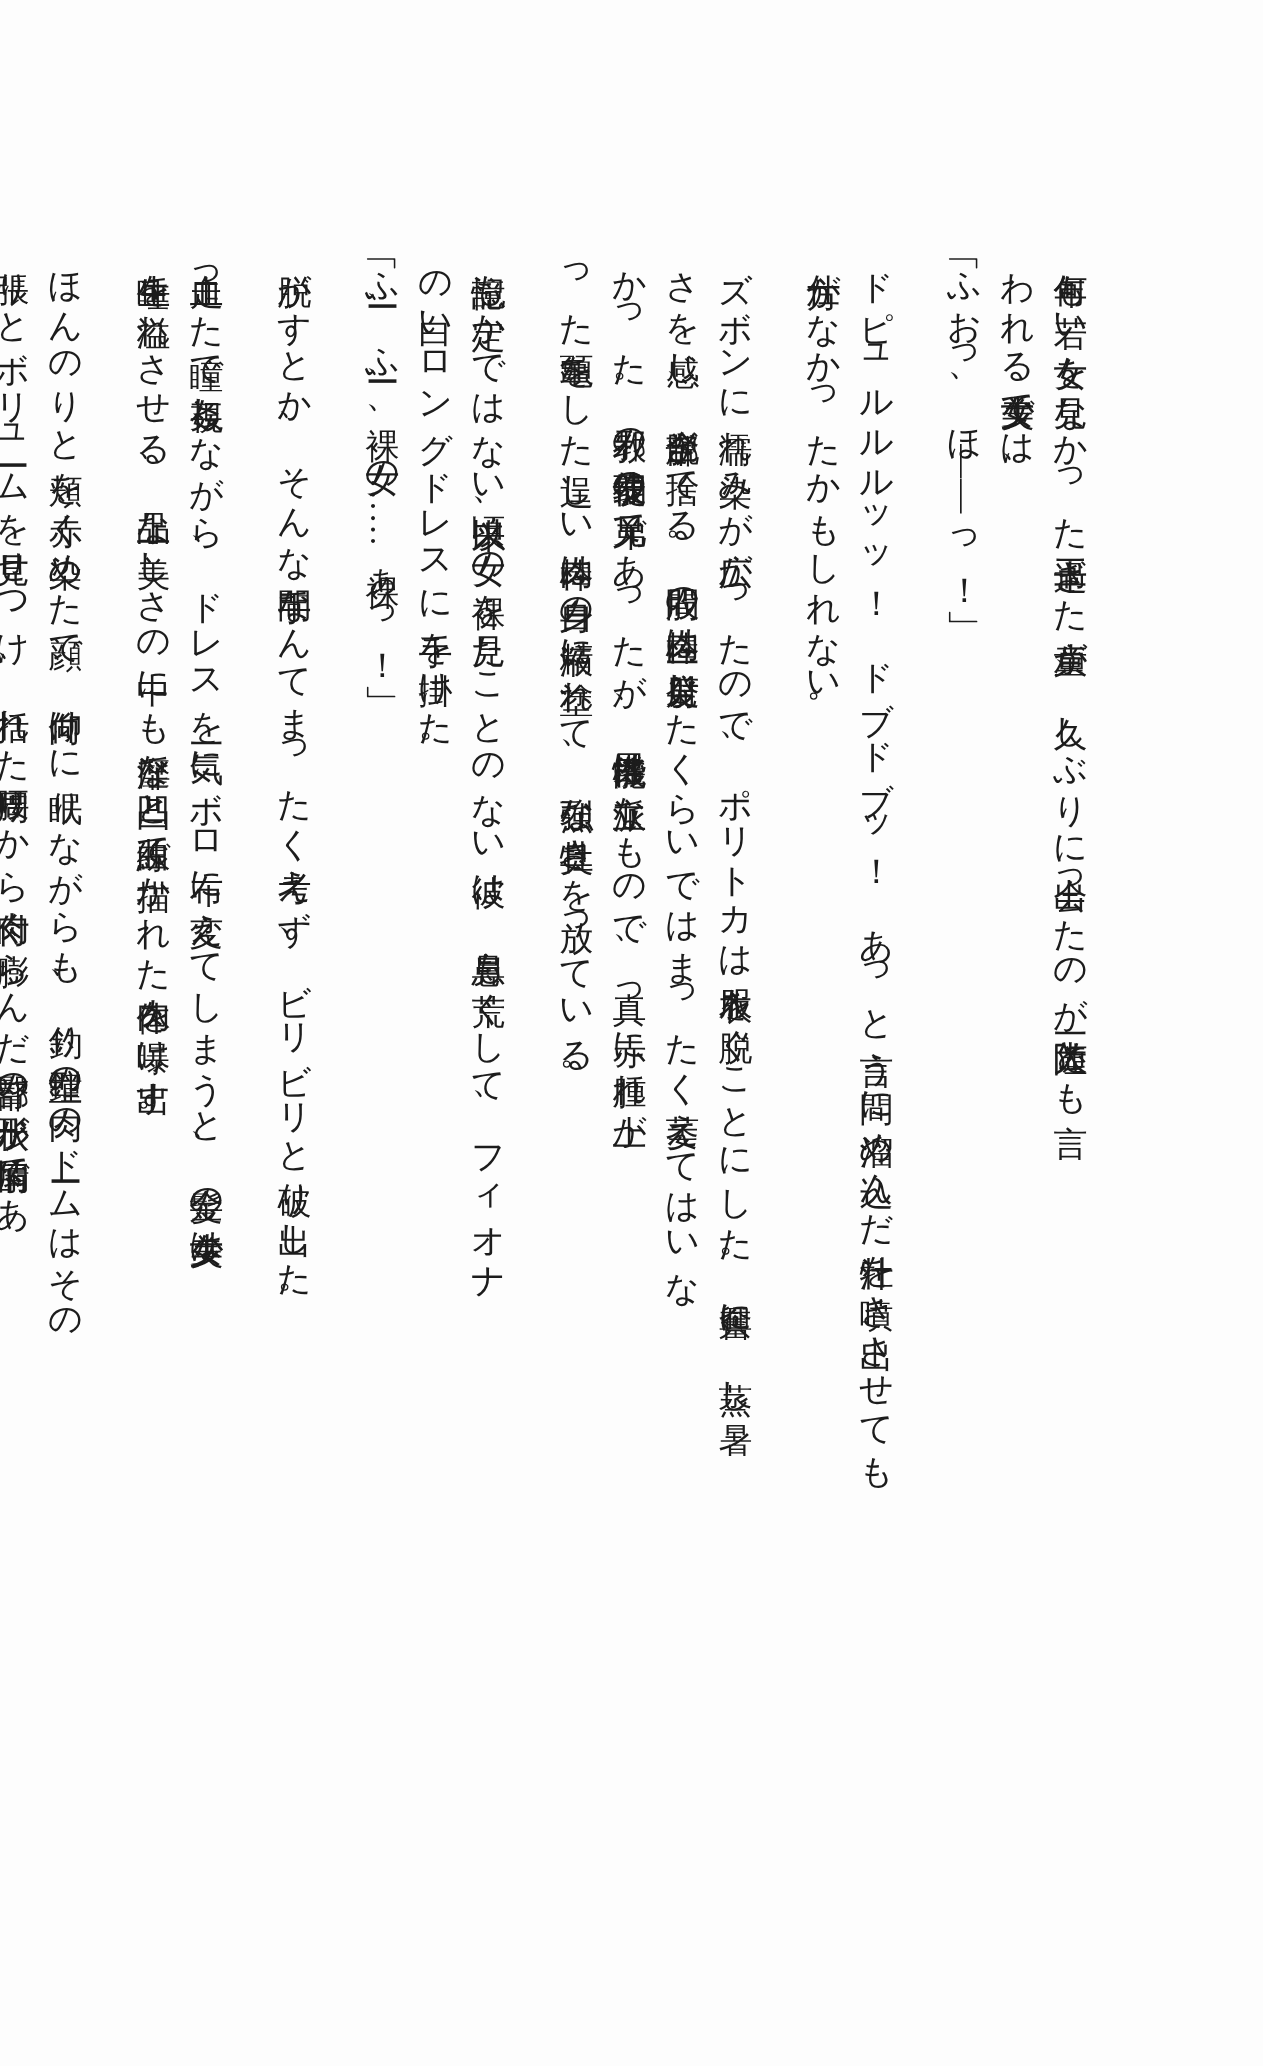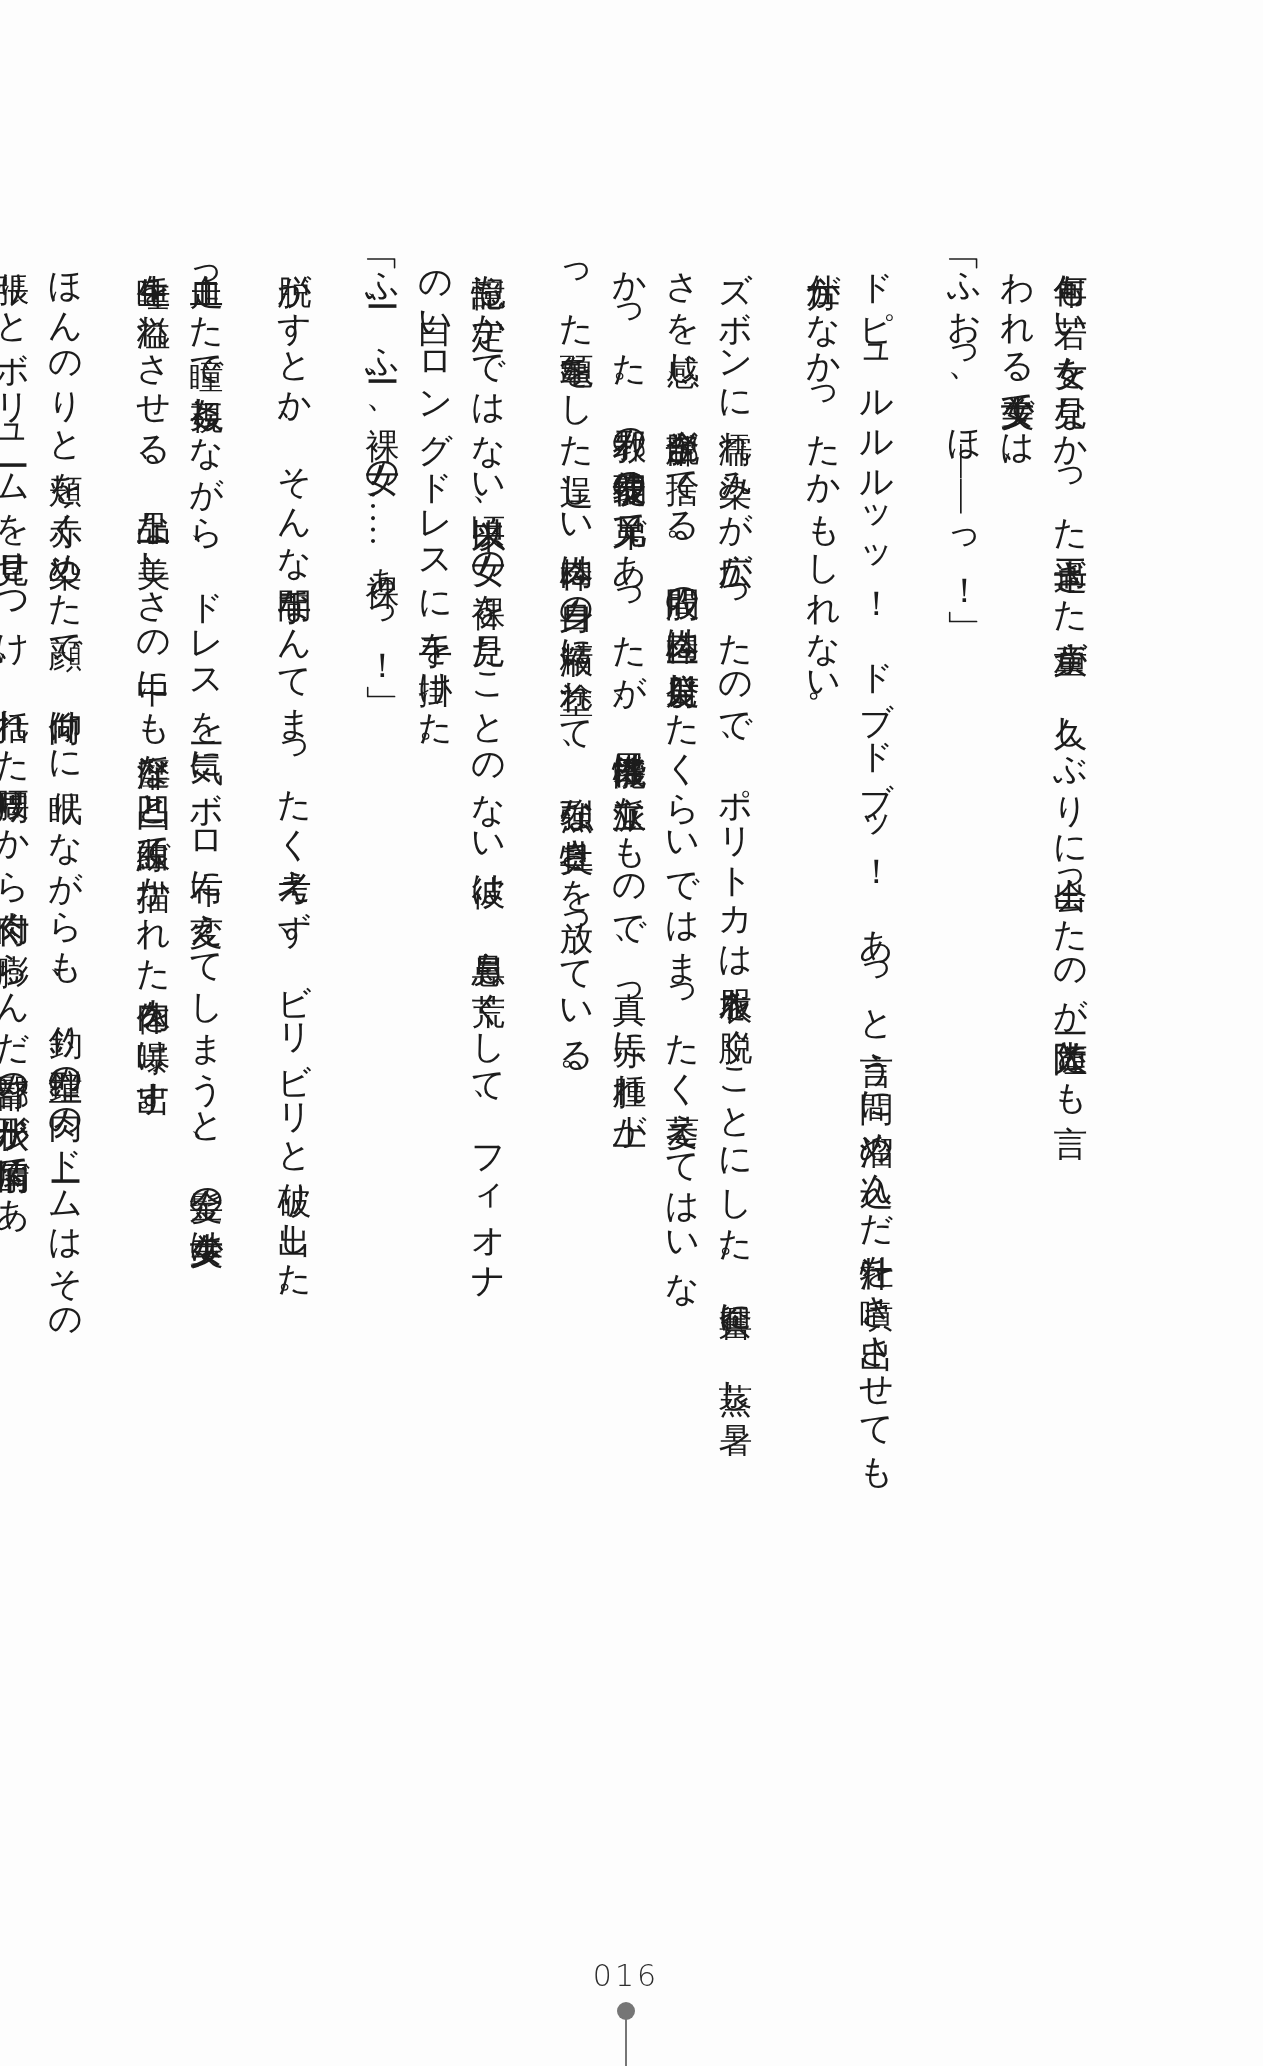--- a/index.html
+++ b/index.html
@@ -92,18 +92,13 @@
       <div class="tline">った亀頭をした逞しい肉棒は自身の精液に塗れて、強烈な牡臭さを放っている。</div>
       <div class="tline indent">記憶も定かではない頃以来、女の裸を見たことのない彼は、鼻息も荒くして、フィオナ</div>
       <div class="tline">の白いロングドレスに手を掛けた。</div>
       <div class="tline">「ふー、ふー、裸、女の……裸ぁっ！」</div>
       <div class="tline indent">脱がすとか、そんな手間なんてまったく考えず、ビリビリと破り出した。</div>
       <div class="tline indent">血走った瞳で視姦しながら、ドレスを一気にボロ布に変えてしまうと、金髪の美少女は、</div>
       <div class="tline">生唾を溢れさせる、上品な美しさの中にも淫靡な凹凸と曲線で描かれた肉体を曝け出す。</div>
       <div class="tline indent">ほんのりと頬を赤く染めた顔で、仰向けに眠りながらも、釣り鐘型の肉のドームはその</div>
       <div class="tline">張りとボリュームを見せつけ、括れた腰周りから肉付く膨らんだ臀部の形状が扇情的であ</div>
     </div>
-  <div class="footer">
-    <div class="page-number">016</div>
-    <div class="footer-dot"></div>
-    <div class="footer-line"></div>
-  </div>
 </div>
 
 </body></html>

